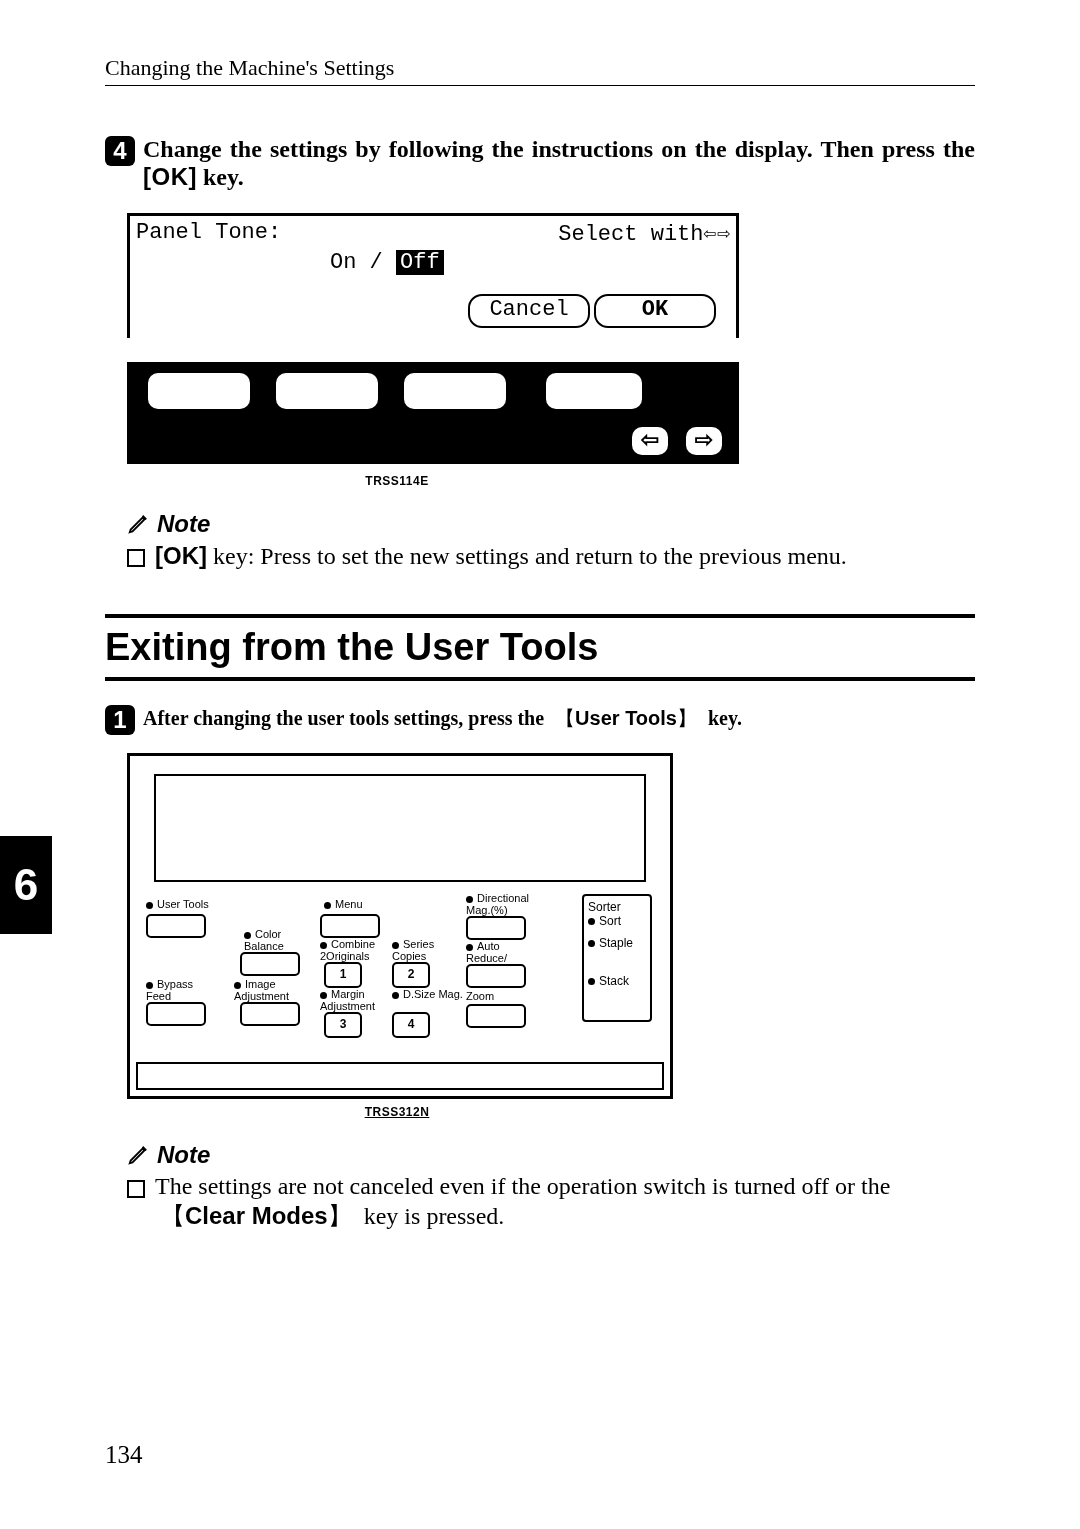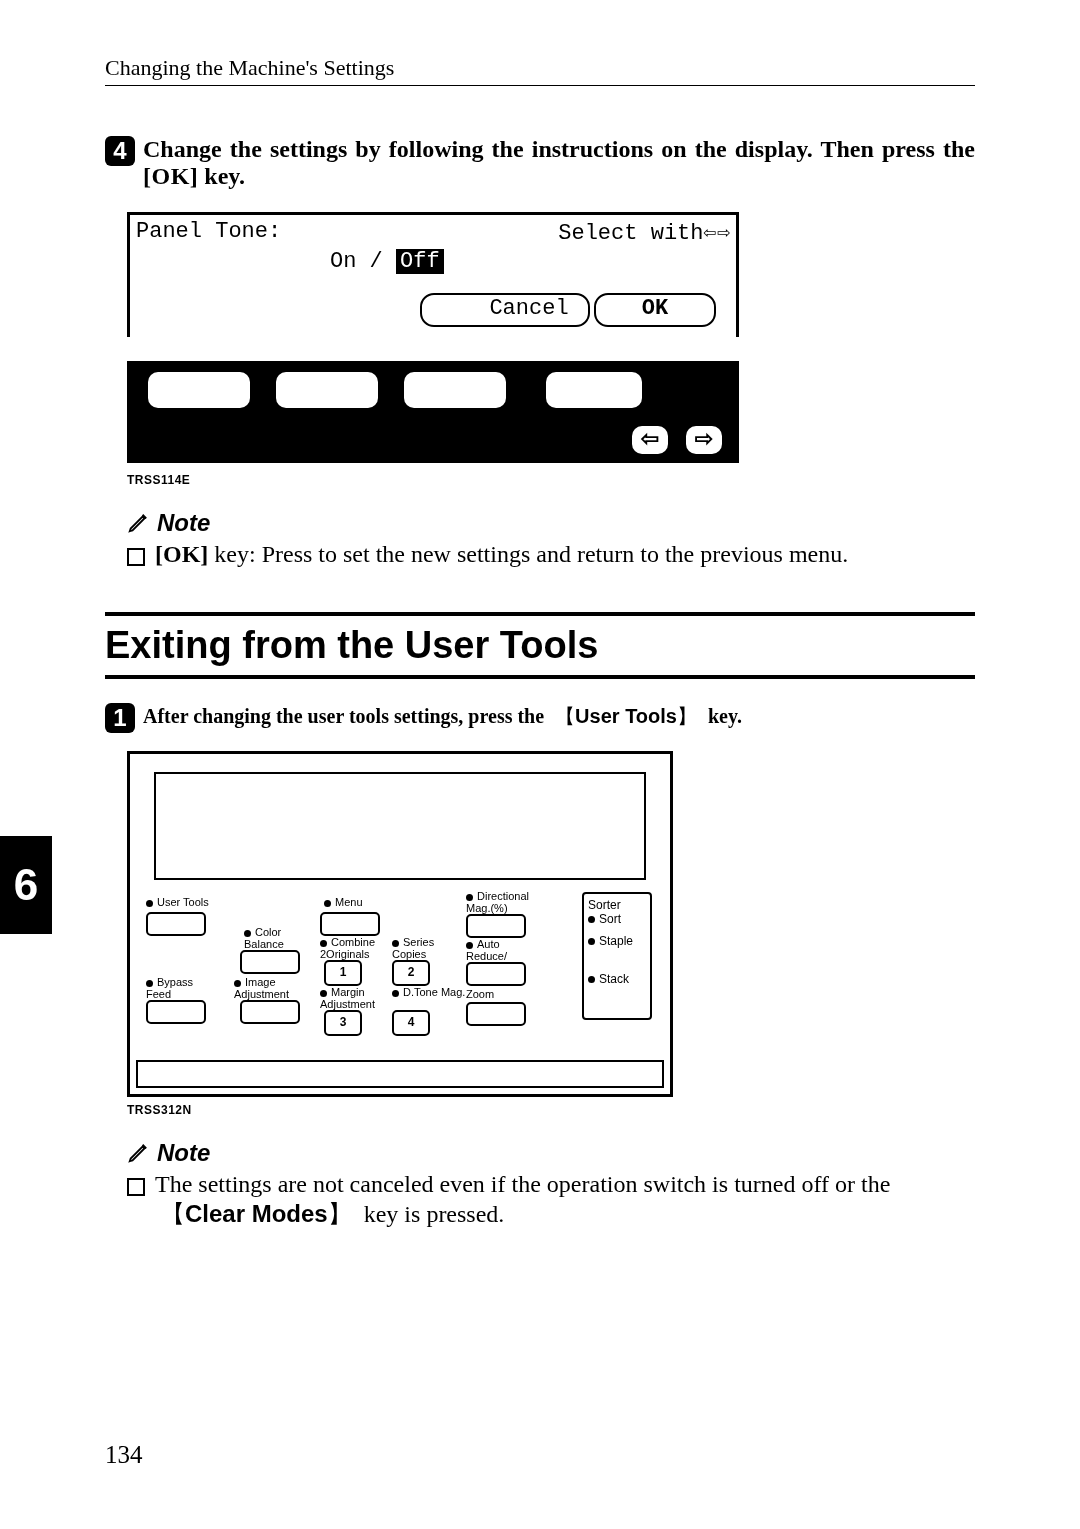--- a/index.html
+++ b/index.html
@@ -21,41 +21,41 @@
   .lcd { margin:22px 0 10px 22px; width:612px; }
   .lcd-top { border:3px solid #000; border-bottom:none; padding:8px 6px 0 6px;
              font-family:"Courier New", monospace; font-size:22px; height:114px; position:relative; }
   .lcd-title { position:absolute; left:6px; top:4px; }
   .lcd-sel   { position:absolute; right:6px; top:4px; }
   .lcd-onoff { position:absolute; left:200px; top:34px; }
   .highlight { background:#000; color:#fff; padding:0 4px; }
   .lcd-btn { position:absolute; border:2.5px solid #000; border-radius:14px;
              font-family:"Courier New", monospace; font-size:22px; text-align:center;
              width:118px; height:30px; line-height:28px; bottom:10px; }
-  .lcd-cancel { right:146px;padding-left:48px; }
+  .lcd-cancel { right:146px; }
   .lcd-ok { right:20px; width:118px;font-weight:bold; }
 
   .lcd-bot { border:3px solid #000; border-top:3px solid #000; background:#000;
              margin-top:24px; padding:6px 8px 12px 8px; position:relative; height:78px; }
   .softkey { position:absolute; top:8px; background:#fff; border-radius:10px;
              width:102px; height:36px; }
   .sk1{left:18px} .sk2{left:146px} .sk3{left:274px} .sk4{left:416px; width:96px}
   .arrowblk { position:absolute; right:14px; bottom:6px; display:flex; gap:18px; }
   .arrowbtn { width:36px; height:28px; background:#fff; border-radius:10px; color:#000;
               font:700 22px/26px Arial; text-align:center; }
-  .figcode { font:700 12px Arial; text-align:left; width:540px; margin:6px 0 0 22px; letter-spacing:.5px; }
+  .figcode { font:700 12px Arial; text-align:center; width:540px; margin:6px 0 0 22px; letter-spacing:.5px; }
 
   .note-head { display:flex; align-items:center; gap:8px; margin:22px 0 4px 22px;
                font:italic 700 24px Arial; }
   .pencil { width:22px; height:22px; flex:0 0 22px; }
 
   .bullets { margin:0 0 0 22px; padding:0; list-style:none; font-size:24px; }
   .bullets li { display:flex; align-items:flex-start; gap:10px; margin-top:4px; }
   .box { width:14px; height:14px; border:2px solid #000; margin-top:7px; flex:0 0 14px; }
-  .keycap { font-family:Liberation Serif, serif; font-weight:700; }
+  .keycap { font-family:Liberation Sans, sans-serif; font-weight:700; }
   .hardkey { position:relative; font-family:Arial, sans-serif; font-weight:700; padding:0 6px; }
   .hardkey::before { content:"\3010"; font-weight:400; }
   .hardkey::after  { content:"\3011"; font-weight:400; }
 
   .sect-hr-top { border:none; border-top:4px solid #000; margin:44px 0 8px 0; }
   .sect-title { font:700 38px Arial; margin:0; }
   .sect-hr-bot { border:none; border-top:4px solid #000; margin:8px 0 24px 0; }
 
   
   .cp { margin:18px 0 0 22px; width:540px; border:3px solid #000; height:340px;
@@ -67,21 +67,21 @@
   .cp-key { position:absolute; width:56px; height:20px; border:2px solid #000;
             border-radius:5px; background:#fff; }
   .cp-lbl { position:absolute; font-size:11px; line-height:12px; }
   .cp-panel { position:absolute; left:6px; right:6px; top:136px; bottom:40px; }
   .cp-sortbox { position:absolute; right:12px; top:2px; border:2px solid #000;
                 border-radius:4px; width:58px; height:116px; font-size:12px; padding:4px; }
   .cp-numkey { width:34px; height:22px; border:2px solid #000; border-radius:5px;
                position:absolute; text-align:center; font:700 12px/20px Arial; }
   .cp-bottombar { position:absolute; left:6px; right:6px; bottom:6px; height:24px;
                   border:2px solid #000; }
-  .figcode2 { font:700 12px Arial; text-align:left; width:540px; margin:6px 0 0 22px; letter-spacing:.5px; }
+  .figcode2 { font:700 12px Arial; text-align:center; width:540px; margin:6px 0 0 22px; letter-spacing:.5px;text-decoration:underline; }
 
   
   .side-tab { position:absolute; left:0; top:836px; width:52px; height:98px; background:#000;
               color:#fff; font:700 44px/98px Arial; text-align:center; }
 
   .pagenum { position:absolute; left:105px; bottom:60px; font-size:25px; }
 </style>
 </head>
 <body>
 
@@ -161,21 +161,21 @@
 
       <span class="cp-lbl" style="left:188px;top:6px"><span class="cp-dot"></span><span>Menu</span></span>
       <div class="cp-key" style="left:184px;top:22px"></div>
       <span class="cp-lbl" style="left:184px;top:46px;max-width:70px"><span class="cp-dot"></span><span>Combine 2Originals</span></span>
       <div class="cp-numkey" style="left:188px;top:70px">1</div>
       <span class="cp-lbl" style="left:184px;top:96px;max-width:70px"><span class="cp-dot"></span><span>Margin Adjustment</span></span>
       <div class="cp-numkey" style="left:188px;top:120px">3</div>
 
       <span class="cp-lbl" style="left:256px;top:46px;max-width:60px"><span class="cp-dot"></span><span>Series Copies</span></span>
       <div class="cp-numkey" style="left:256px;top:70px">2</div>
-      <span class="cp-lbl" style="left:256px;top:96px"><span class="cp-dot"></span><span>D.Tone Mag.</span></span>
+      <span class="cp-lbl" style="left:256px;top:96px"><span class="cp-dot"></span><span>D.Size Mag.</span></span>
       <div class="cp-numkey" style="left:256px;top:120px">4</div>
 
       <span class="cp-lbl" style="left:330px;top:0;max-width:70px"><span class="cp-dot"></span><span>Directional Mag.(%)</span></span>
       <div class="cp-key" style="left:330px;top:24px"></div>
       <span class="cp-lbl" style="left:330px;top:48px;max-width:70px"><span class="cp-dot"></span><span>Auto Reduce/ Enlarge</span></span>
       <div class="cp-key" style="left:330px;top:72px"></div>
       <span class="cp-lbl" style="left:330px;top:98px"><span>Zoom</span></span>
       <div class="cp-key" style="left:330px;top:112px"></div>
 
       <div class="cp-sortbox">

